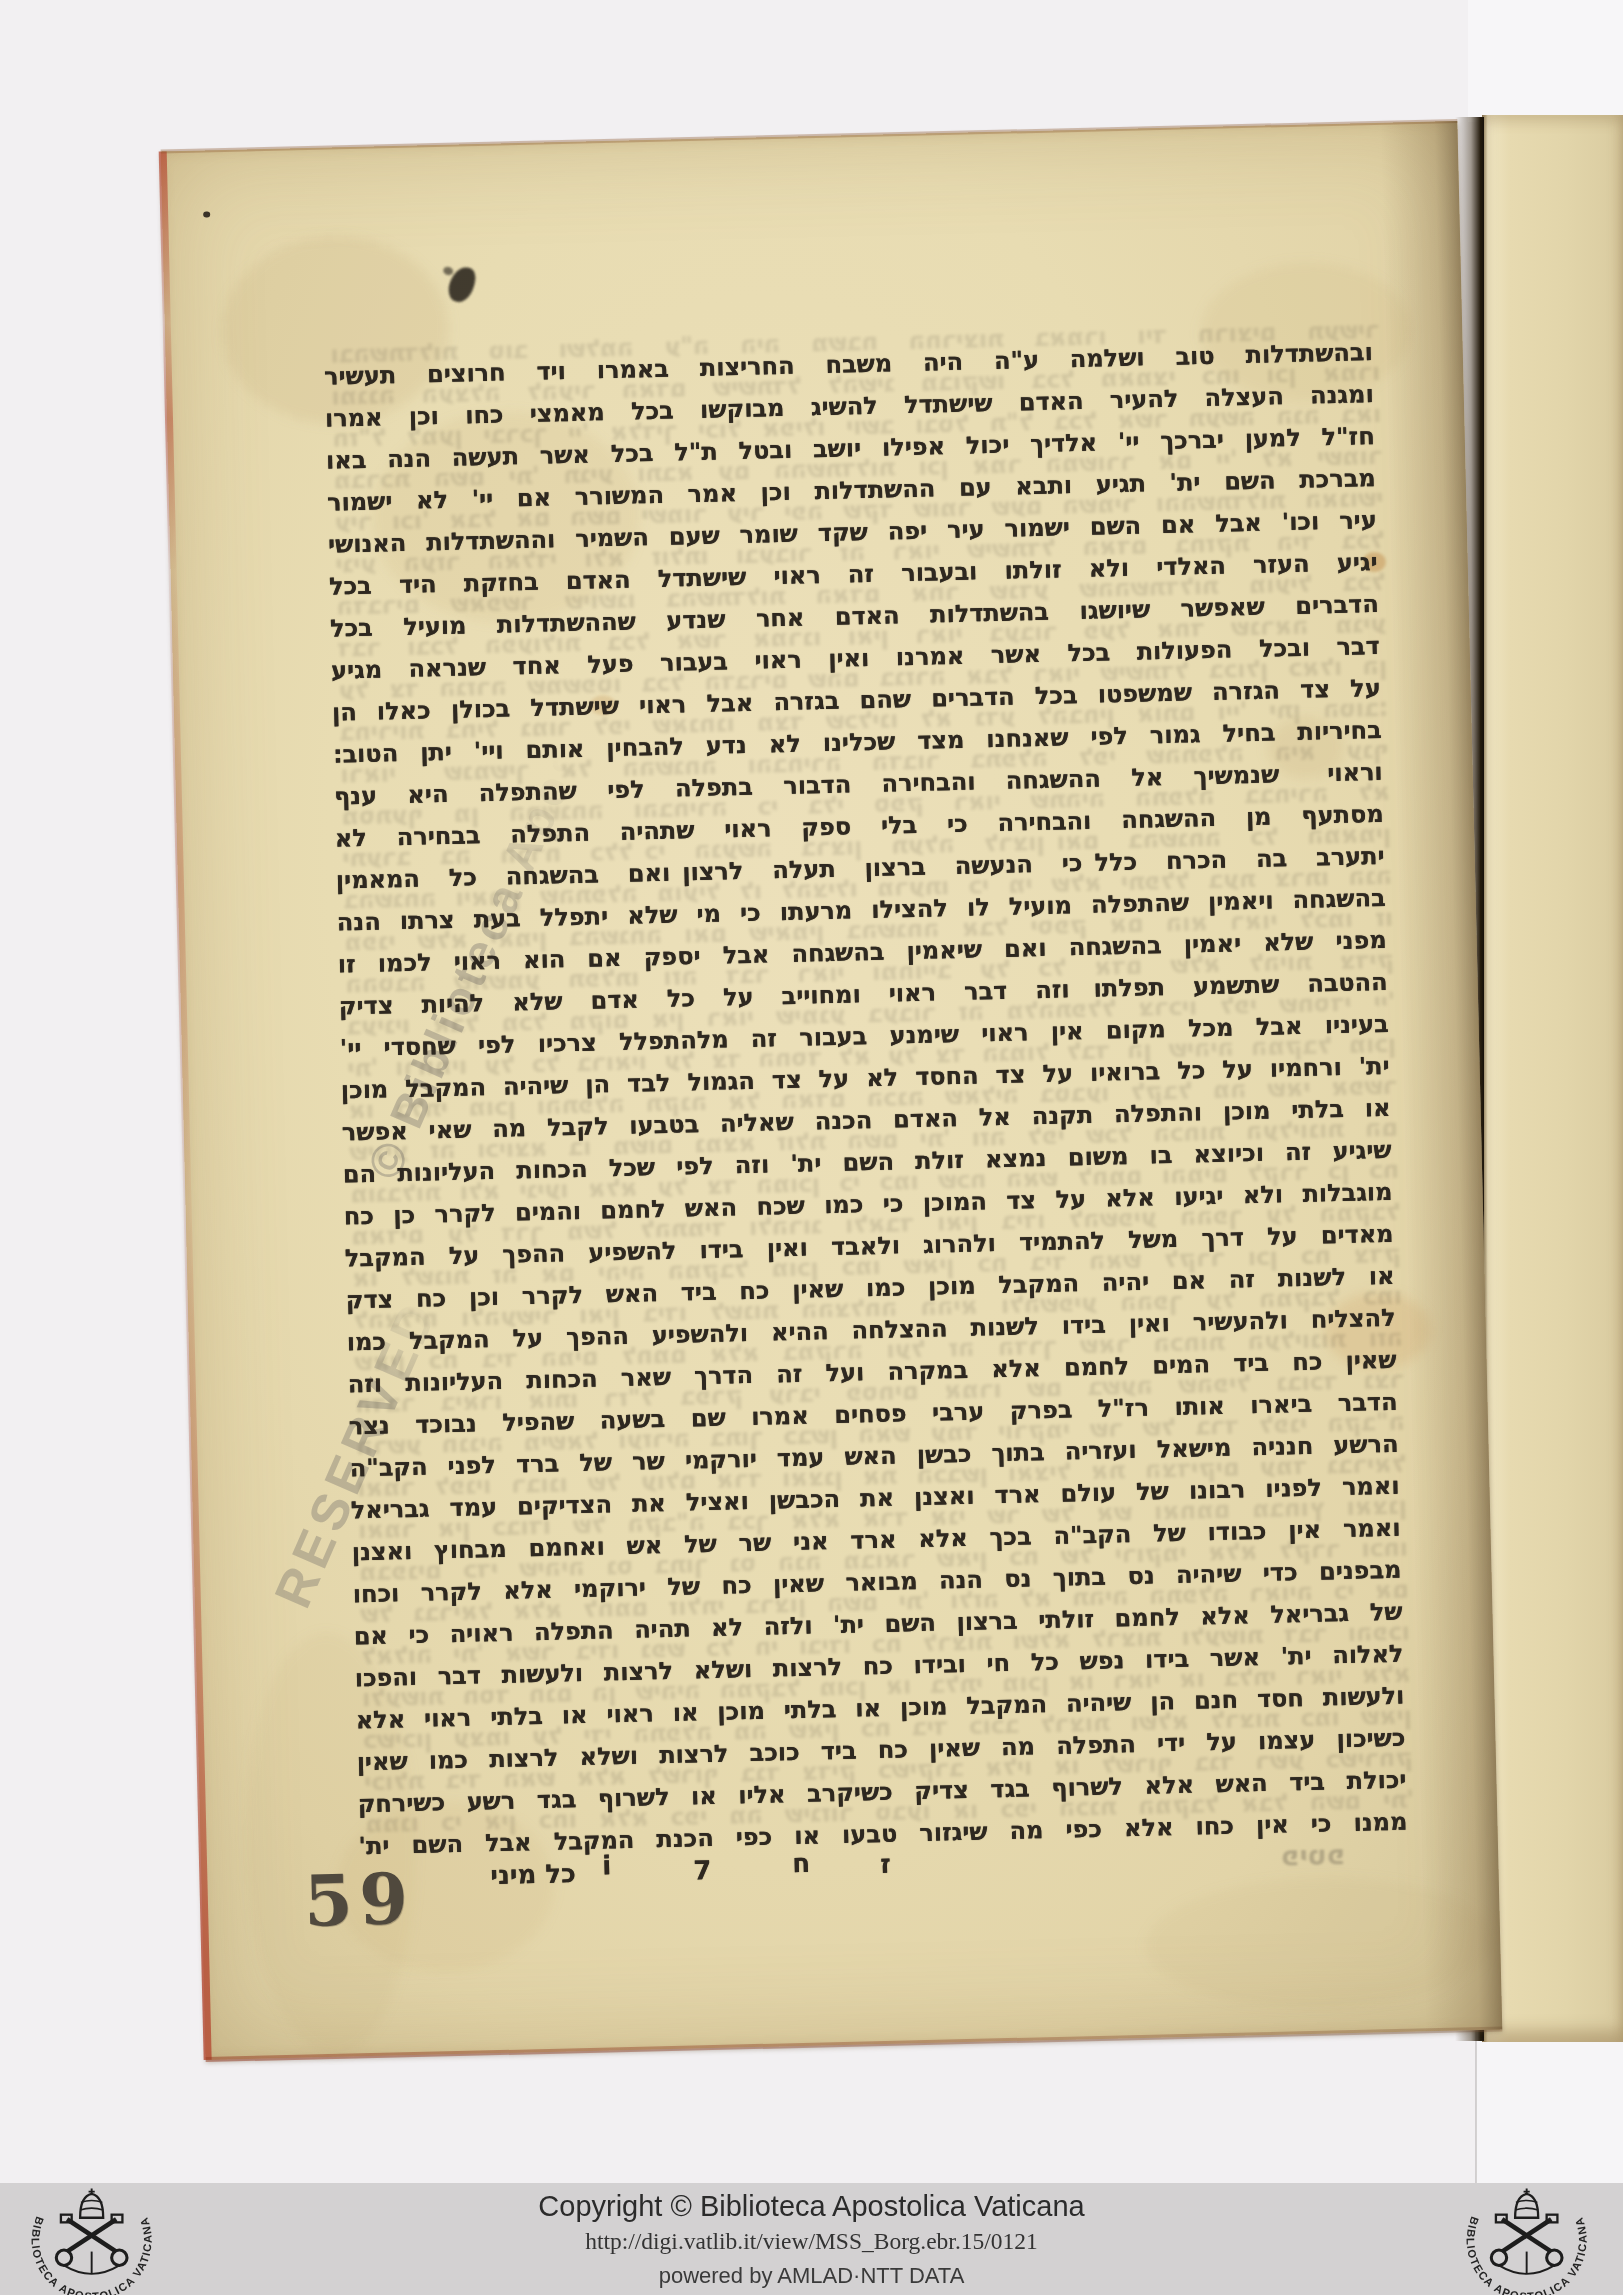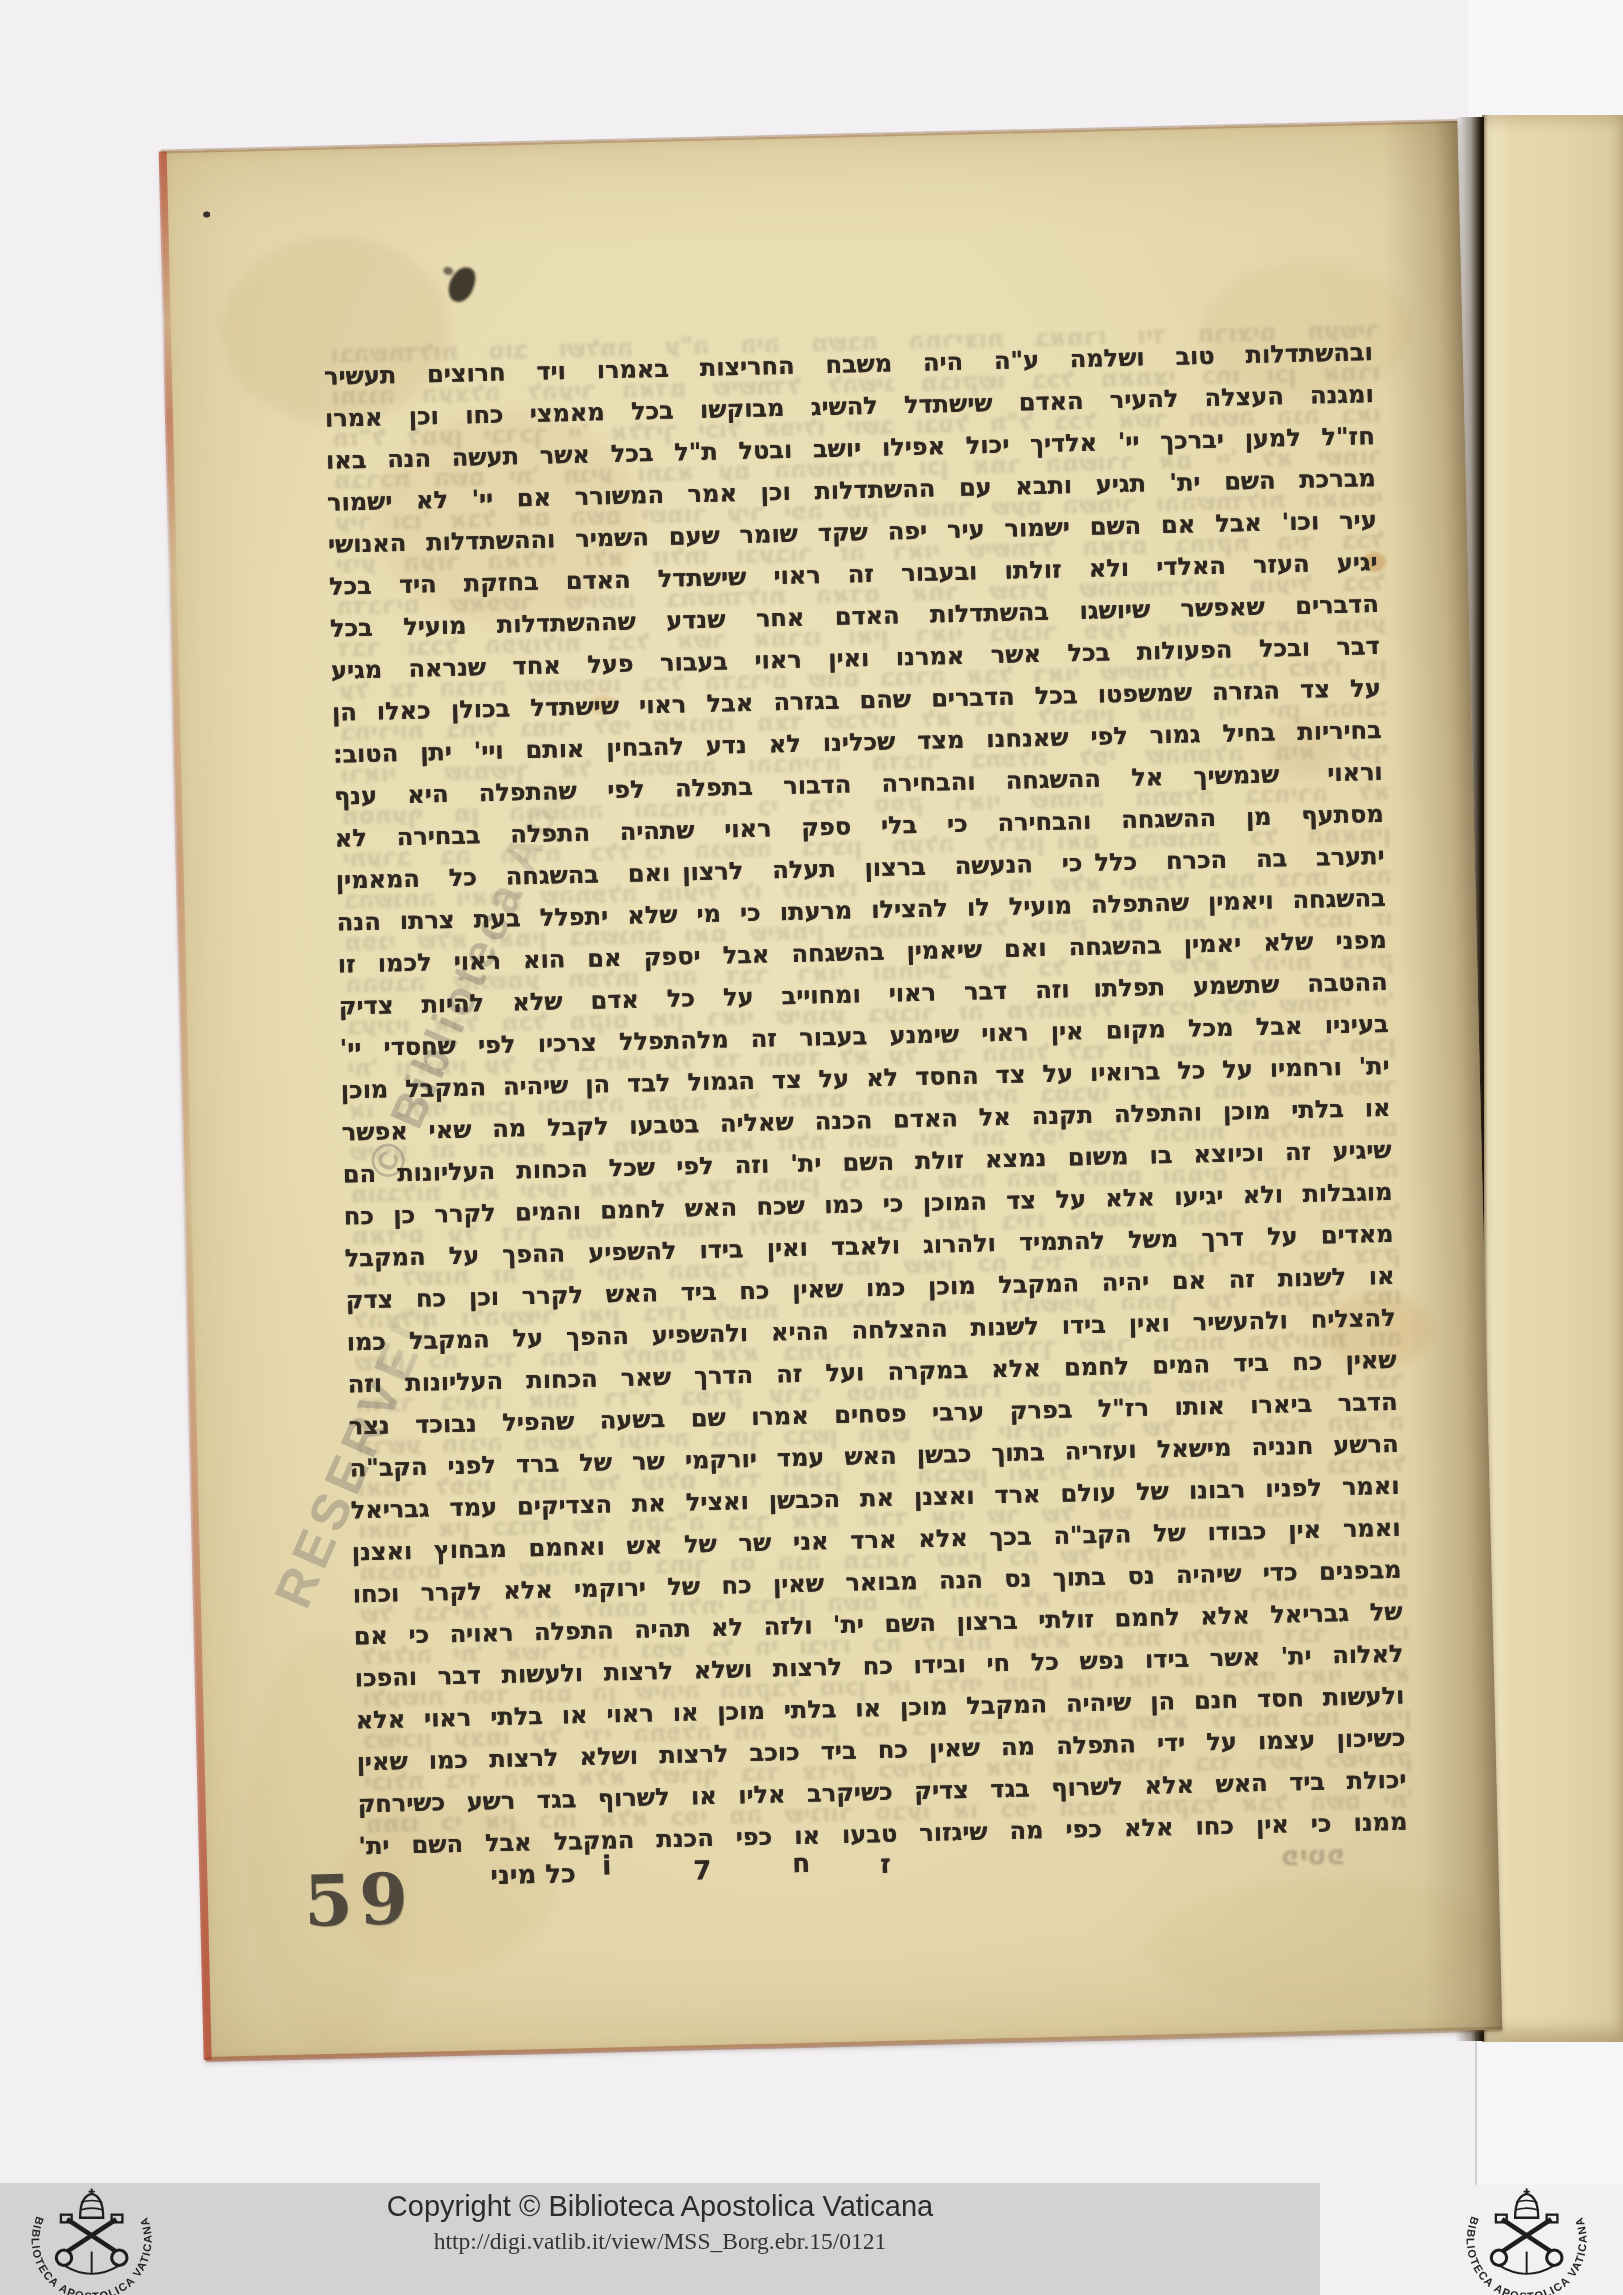--- a/index.html
+++ b/index.html
@@ -65,21 +65,21 @@
   .wm-a{left:221px;top:986px;font-size:47px;letter-spacing:4px;
     transform:rotate(-65deg);transform-origin:left bottom;
     -webkit-mask-image:linear-gradient(90deg,#000 55%,transparent 97%);
     mask-image:linear-gradient(90deg,#000 55%,transparent 97%);}
   .wm-b{left:122px;top:1408px;font-size:52px;letter-spacing:5.7px;
     transform:rotate(-65deg);transform-origin:left bottom;
     -webkit-mask-image:linear-gradient(90deg,#000 70%,transparent 100%);
     mask-image:linear-gradient(90deg,#000 70%,transparent 100%);}
 
   
-  .footer{left:0;top:2183px;width:1320px;height:112px;background:#d3d1d2;}
+  .footer{left:0;top:2183px;width:1623px;height:112px;background:#d3d1d2;}
   .footer-copyright{left:0;top:6.5px;width:100%;text-align:center;font-size:29px;color:#2b2b2b;}
   .footer-url{left:0;top:45px;width:100%;text-align:center;font-size:23.5px;color:#333;font-family:Liberation Serif, serif;}
   .footer-powered{left:0;top:80px;width:100%;text-align:center;font-size:22px;color:#3a3a3a;}
   .vat-logo{position:absolute;width:151px;height:123px;}
   .vat-logo-left{left:19.5px;top:2187px;}
   .vat-logo-right{left:1455px;top:2187px;}
 </style>
 </head>
 <body>
 
@@ -204,20 +204,21 @@
 
   <div class="abs ghost-mark">פיטפ</div>
 
   <div class="abs folio-number">59</div>
 <div class="abs fold-shade"></div>
   </div>
 
 <div class="abs footer">
   <div class="abs footer-copyright">Copyright © Biblioteca Apostolica Vaticana</div>
   <div class="abs footer-url">http://digi.vatlib.it/view/MSS_Borg.ebr.15/0121</div>
+  <div class="abs footer-powered">powered by AMLAD·NTT DATA</div>
 </div>
 
 <svg class="vat-logo vat-logo-left" viewBox="0 0 190 160">
   <defs>
       <path id="arcL" d="M 17,42 A 78,78 0 1 0 163,42" fill="none"></path>
     </defs>
   <text font-size="14.5" letter-spacing="1.6" fill="#232323" font-family="Liberation Sans, sans-serif" font-weight="bold">
     <textPath href="#arcL" startOffset="50%" text-anchor="middle">BIBLIOTECA APOSTOLICA VATICANA</textPath>
   </text>
   <g transform="translate(90,0)" stroke="#1d1d1d" fill="none">

